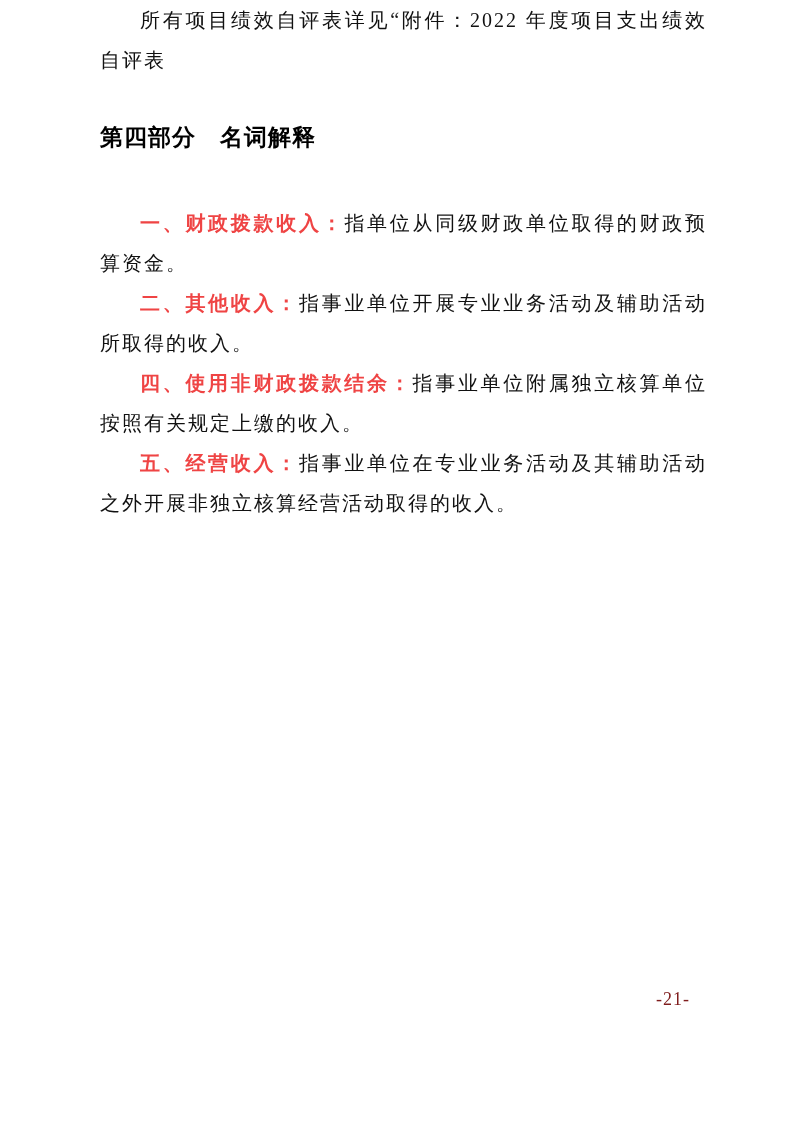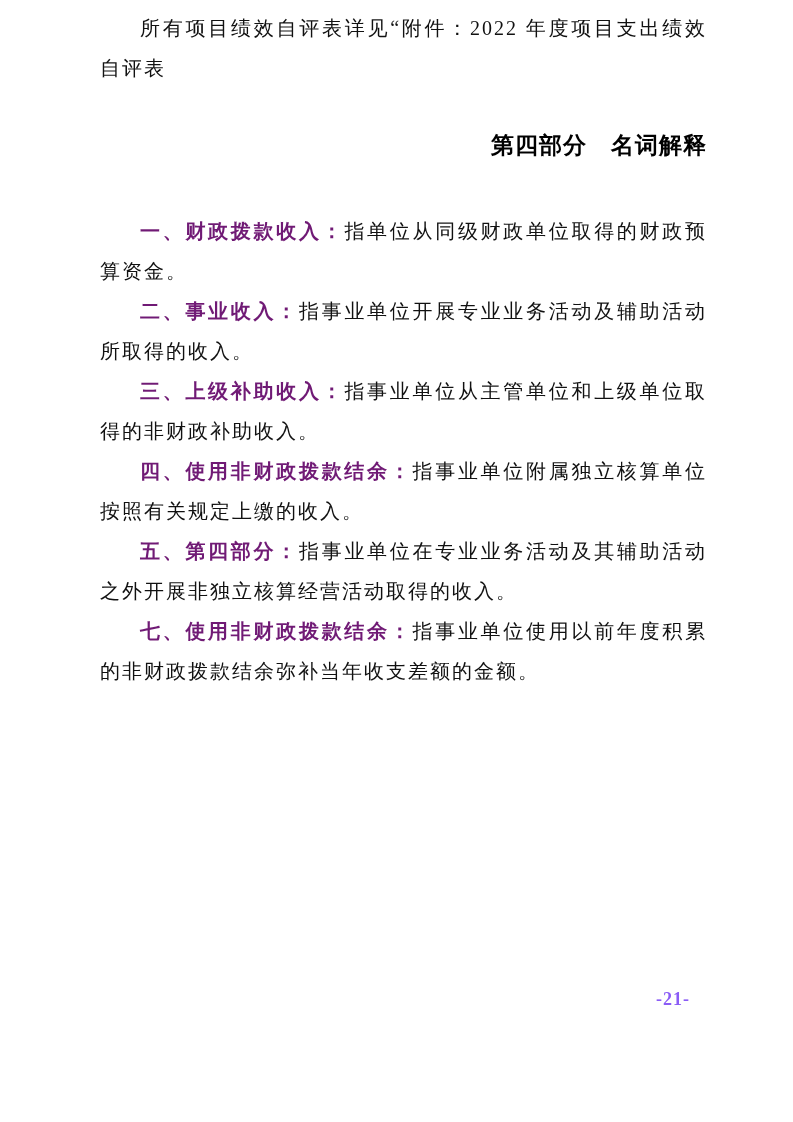--- a/index.html
+++ b/index.html
@@ -12,97 +12,90 @@
     width: 793px;
     height: 1122px;
     margin: 0 auto;
     background: #ffffff;
     overflow: hidden;
     font-family: "Liberation Serif", "DejaVu Serif", serif;
     color: #111111;
   }
   .content {
     position: absolute;
-    top: 8px;
+    top: 0;
     left: 100px;
     width: 607px;
   }
   .intro-para {
     margin: 0;
     font-size: 20px;
     line-height: 40px;
     letter-spacing: 2px;
     text-indent: 2em;
     text-align: justify;
     text-justify: inter-character;
   }
   .section-title {
     margin: 37px 0 46px 0;
     font-family: "Liberation Sans", "DejaVu Sans", sans-serif;
     font-size: 23px;
     font-weight: bold;
     line-height: 40px;
-    text-align: right;
+    text-align: left;
     letter-spacing: 1px;
     color: #000000;
   }
   .term-para {
     margin: 0;
     font-size: 20px;
     line-height: 40px;
     letter-spacing: 2px;
     text-indent: 2em;
     text-align: justify;
     text-justify: inter-character;
   }
   .term-name {
     font-weight: bold;
-    color: #701a75;
+    color: #ef4444;
   }
   .term-def {
     font-weight: normal;
   }
   .page-number {
     position: absolute;
     top: 988px;
     right: 103px;
     font-size: 18px;
     line-height: 22px;
     letter-spacing: 1px;
-    color: #8b5cf6;
-    font-weight: bold;
+    color: #7f1d1d;
   }
 </style>
 </head>
 <body>
 
 <div class="page">
   <div class="content">
 
     <p class="intro-para">所有项目绩效自评表详见“附件：2022 年度项目支出绩效自评表</p>
 
     <h1 class="section-title">第四部分　名词解释</h1>
 
     <div class="terms">
       <p class="term-para">
         <span class="term-name">一、财政拨款收入：</span><span class="term-def">指单位从同级财政单位取得的财政预算资金。</span>
       </p>
       <p class="term-para">
-        <span class="term-name">二、事业收入：</span><span class="term-def">指事业单位开展专业业务活动及辅助活动所取得的收入。</span>
-      </p>
-      <p class="term-para">
-        <span class="term-name">三、上级补助收入：</span><span class="term-def">指事业单位从主管单位和上级单位取得的非财政补助收入。</span>
+        <span class="term-name">二、其他收入：</span><span class="term-def">指事业单位开展专业业务活动及辅助活动所取得的收入。</span>
       </p>
       <p class="term-para">
         <span class="term-name">四、使用非财政拨款结余：</span><span class="term-def">指事业单位附属独立核算单位按照有关规定上缴的收入。</span>
       </p>
       <p class="term-para">
-        <span class="term-name">五、第四部分：</span><span class="term-def">指事业单位在专业业务活动及其辅助活动之外开展非独立核算经营活动取得的收入。</span>
-      </p>
-      <p class="term-para">
-        <span class="term-name">七、使用非财政拨款结余：</span><span class="term-def">指事业单位使用以前年度积累的非财政拨款结余弥补当年收支差额的金额。</span>
+        <span class="term-name">五、经营收入：</span><span class="term-def">指事业单位在专业业务活动及其辅助活动之外开展非独立核算经营活动取得的收入。</span>
       </p>
     </div>
 
   </div>
 
   <div class="page-number">-21-</div>
 </div>
 
 </body></html>

